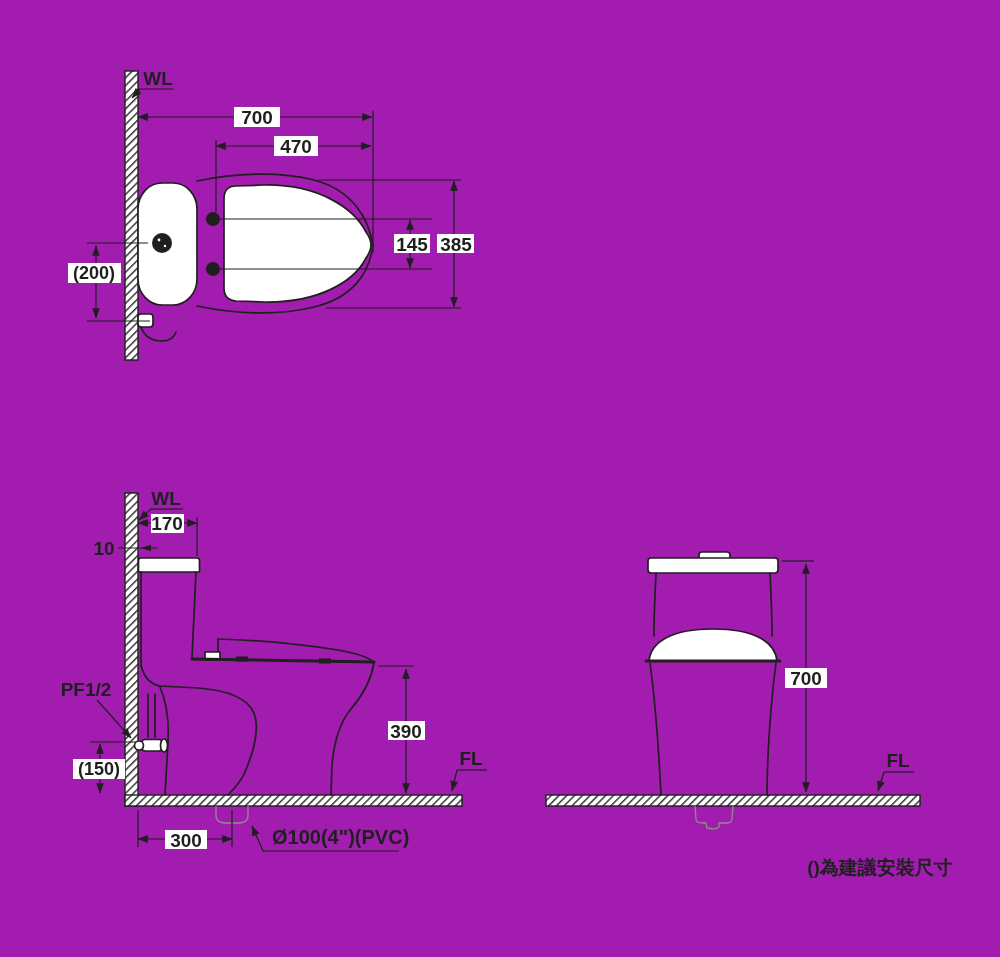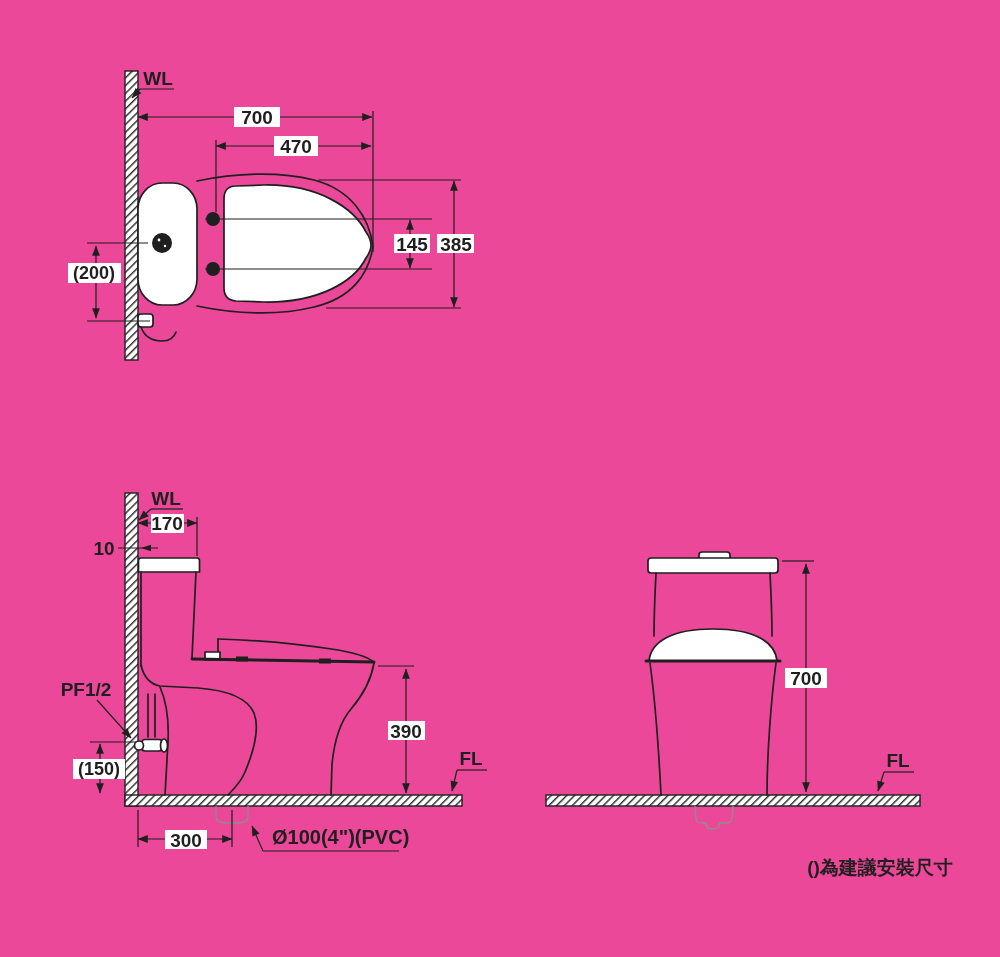--- a/index.html
+++ b/index.html
@@ -1,16 +1,16 @@
 <!DOCTYPE html>
 <html><head>
 <meta charset="utf-8">
 <style>
   html,body{margin:0;padding:0;background:#ffffff;}
-  #page{position:relative;width:1000px;height:957px;background:#ec4899;overflow:hidden;}
+  #page{position:relative;width:1000px;height:957px;background:#a21caf;overflow:hidden;}
   svg{display:block;}
   text{font-family:"Liberation Sans","DejaVu Sans",sans-serif;font-weight:bold;fill:#1f1f1f;}
   .t19{font-size:19px;}
   .t18{font-size:18px;}
   .t20{font-size:20px;}
   .ol{fill:none;stroke:#1f1f1f;stroke-width:1.7;stroke-linecap:round;stroke-linejoin:round;}
   .olw{fill:#ffffff;stroke:#1f1f1f;stroke-width:1.7;stroke-linejoin:round;}
   .dim{fill:none;stroke:#1f1f1f;stroke-width:1.2;}
   .thk{fill:none;stroke:#1f1f1f;stroke-width:3;stroke-linecap:round;}
   .lt{fill:none;stroke:#8d8d8d;stroke-width:1.3;stroke-linejoin:round;}

